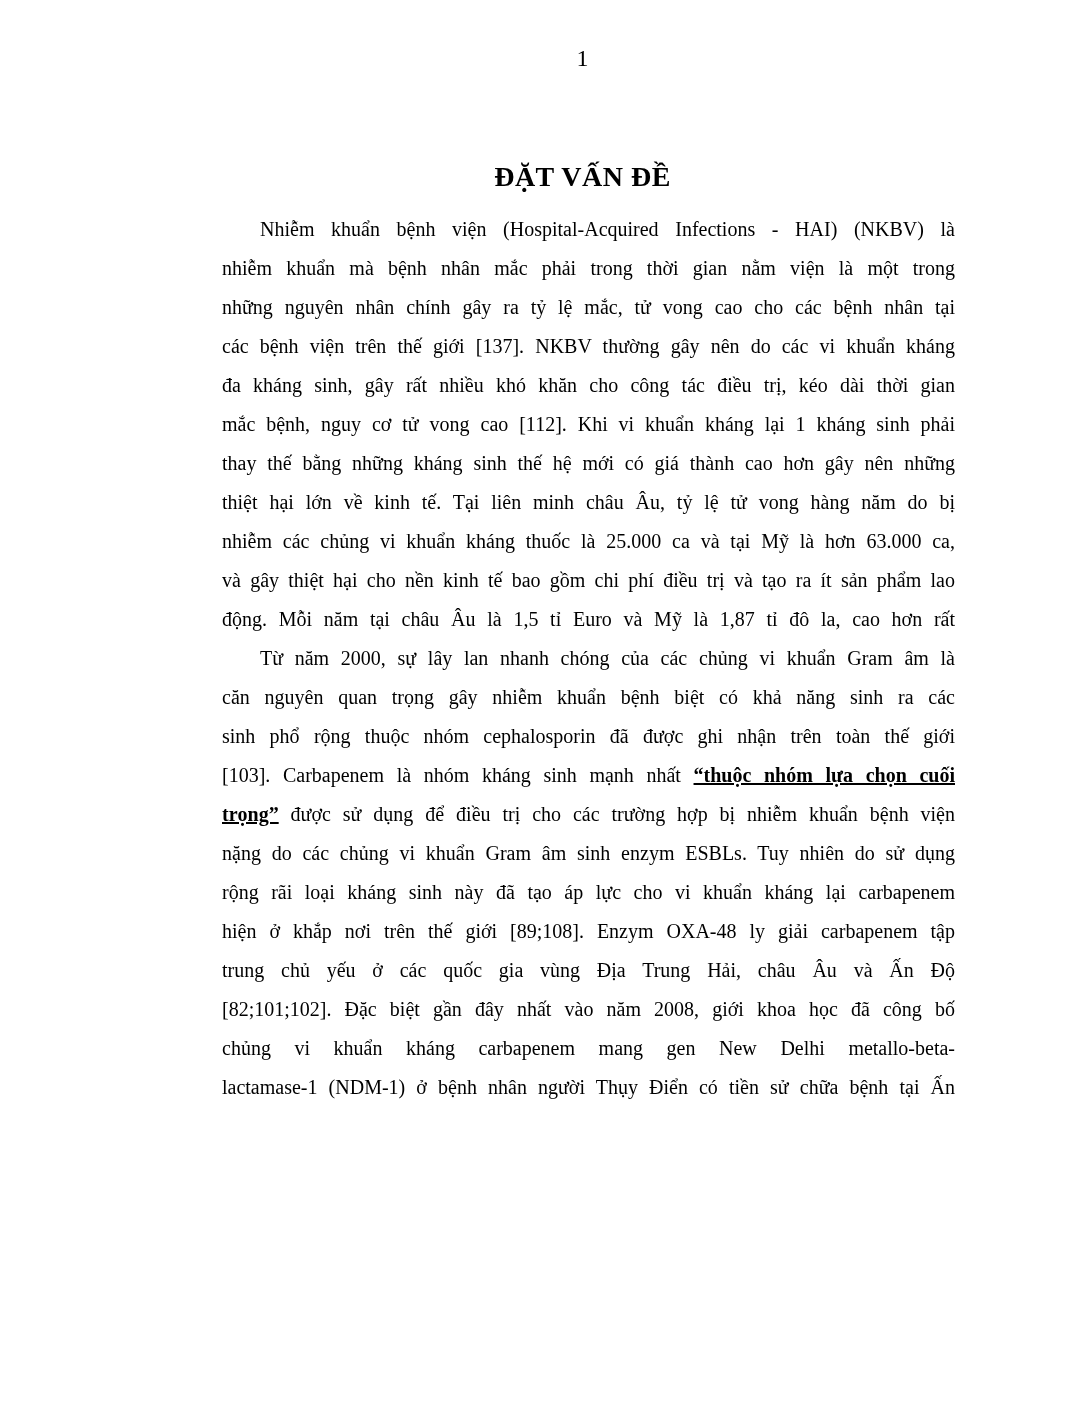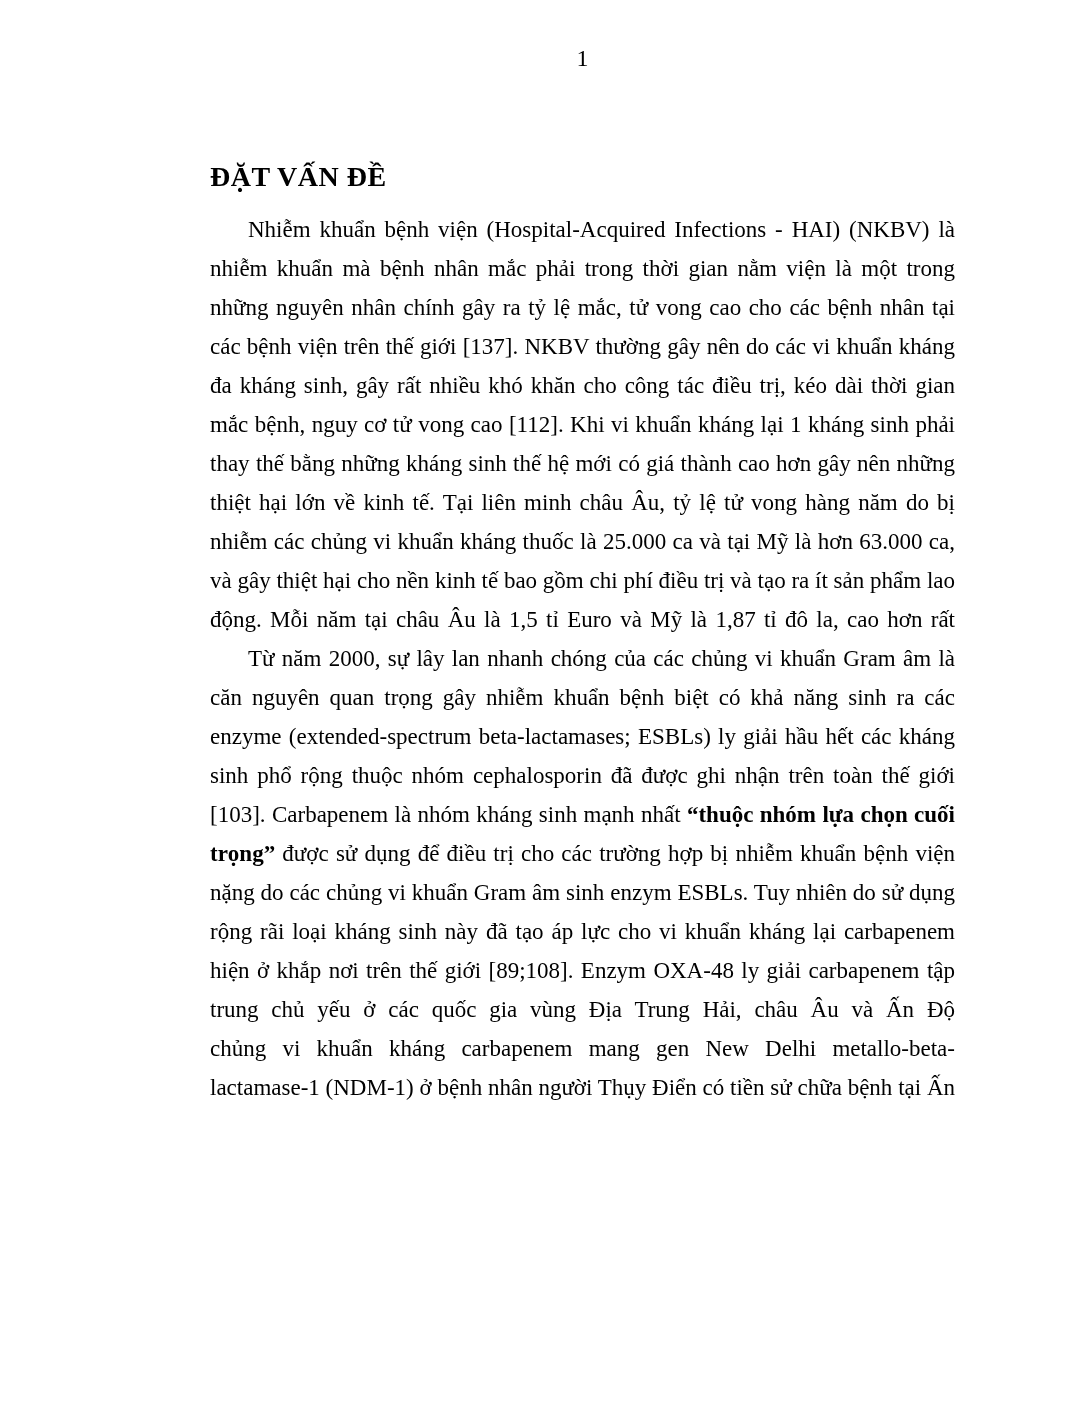--- a/index.html
+++ b/index.html
@@ -23,47 +23,49 @@
     width: 745px;
   }
   .page-number {
     margin-top: 44px;
     text-align: center;
     font-size: 24px;
     line-height: 28px;
   }
   .doc-title {
     margin: 86px 0 12px 0;
-    text-align: left;
+    text-align: center;
     font-size: 28px;
     font-weight: bold;
     line-height: 38px;
     letter-spacing: 0.5px;
   }
   .doc-body {
     margin-top: 14px;
-    font-size: 23px;
+    font-size: 20px;
+    margin-left: 12px;
   }
   .paragraph {
     margin: 0;
   }
   .line {
     line-height: 39px;
     text-align: justify;
     text-align-last: justify;
     word-spacing: -0.3px;
   }
   .line.no-justify {
     text-align-last: left;
   }
   .line.indent {
     text-indent: 38px;
   }
   .b {
     font-weight: bold;
+    text-decoration: underline;
   }
 </style>
 </head>
 <body>
 
 <div class="page">
   <div class="content">
     <div class="page-number">1</div>
     <h1 class="doc-title">ĐẶT VẤN ĐỀ</h1>
     <div class="doc-body">
@@ -76,26 +78,26 @@
           <div class="line"><span>mắc bệnh, nguy cơ tử vong cao [112]. Khi vi khuẩn kháng lại 1 kháng sinh phải</span></div>
           <div class="line"><span>thay thế bằng những kháng sinh thế hệ mới có giá thành cao hơn gây nên những</span></div>
           <div class="line"><span>thiệt hại lớn về kinh tế. Tại liên minh châu Âu, tỷ lệ tử vong hàng năm do bị</span></div>
           <div class="line"><span>nhiễm các chủng vi khuẩn kháng thuốc là 25.000 ca và tại Mỹ là hơn 63.000 ca,</span></div>
           <div class="line"><span>và gây thiệt hại cho nền kinh tế bao gồm chi phí điều trị và tạo ra ít sản phẩm lao</span></div>
           <div class="line"><span>động. Mỗi năm tại châu Âu là 1,5 tỉ Euro và Mỹ là 1,87 tỉ đô la, cao hơn rất</span></div>
         </div>
         <div class="paragraph">
           <div class="line indent"><span>Từ năm 2000, sự lây lan nhanh chóng của các chủng vi khuẩn Gram âm là</span></div>
           <div class="line"><span>căn nguyên quan trọng gây nhiễm khuẩn bệnh biệt có khả năng sinh ra các</span></div>
-          <div class="line"><span>enzyme (extended-spectrum beta-lactamases; ESBLs) ly giải hầu hết các kháng</span></div>
           <div class="line"><span>sinh phổ rộng thuộc nhóm cephalosporin đã được ghi nhận trên toàn thế giới</span></div>
           <div class="line"><span>[103]. Carbapenem là nhóm kháng sinh mạnh nhất </span><span class="b">“thuộc nhóm lựa chọn cuối</span></div>
           <div class="line"><span class="b">trọng”</span><span> được sử dụng để điều trị cho các trường hợp bị nhiễm khuẩn bệnh viện</span></div>
           <div class="line"><span>nặng do các chủng vi khuẩn Gram âm sinh enzym ESBLs. Tuy nhiên do sử dụng</span></div>
           <div class="line"><span>rộng rãi loại kháng sinh này đã tạo áp lực cho vi khuẩn kháng lại carbapenem</span></div>
           <div class="line"><span>hiện ở khắp nơi trên thế giới [89;108]. Enzym OXA-48 ly giải carbapenem tập</span></div>
           <div class="line"><span>trung chủ yếu ở các quốc gia vùng Địa Trung Hải, châu Âu và Ấn Độ</span></div>
+          <div class="line"><span>[82;101;102]. Đặc biệt gần đây nhất vào năm 2008, giới khoa học đã công bố</span></div>
           <div class="line"><span>chủng vi khuẩn kháng carbapenem mang gen New Delhi metallo-beta-</span></div>
           <div class="line"><span>lactamase-1 (NDM-1) ở bệnh nhân người Thụy Điển có tiền sử chữa bệnh tại Ấn</span></div>
         </div>
       </div>
   </div>
 </div>
 
 </body></html>

